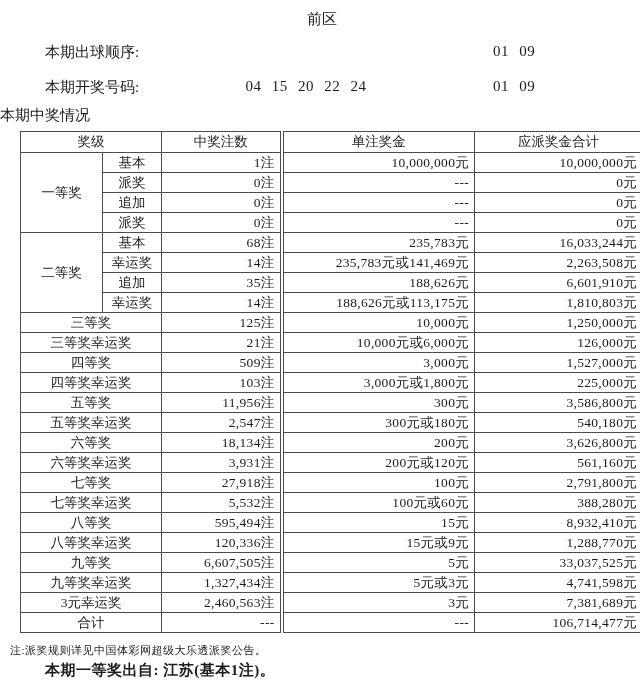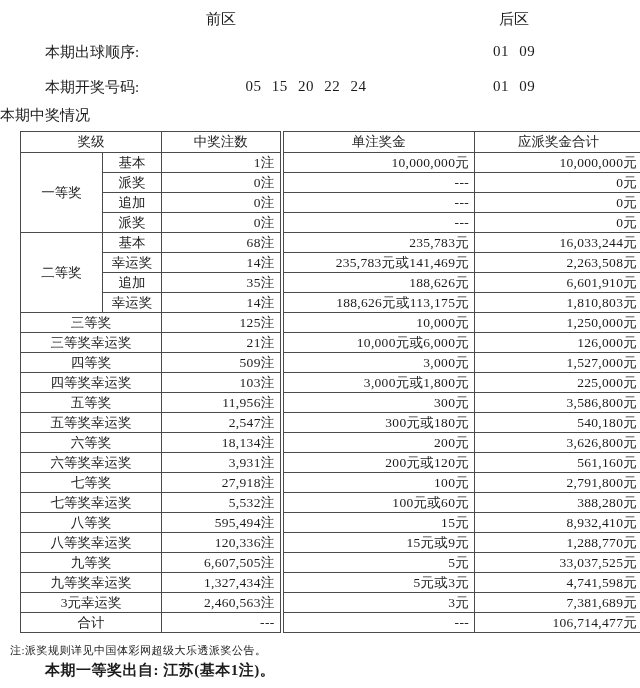--- a/index.html
+++ b/index.html
@@ -7,21 +7,21 @@
     width: 640px; height: 688px;
     background: #ffffff;
     font-family: "Liberation Serif", "DejaVu Serif", serif;
     color: #1c1c1c;
     overflow: hidden;
   }
   .page { position: relative; width: 640px; height: 688px; }
 
   
   .zone-label { position: absolute; top: 10px; font-size: 15px; }
-  .front-zone { left: 206px; width: 200px; text-align: left; }
+  .front-zone { left: 222px; width: 200px; text-align: center; }
   .back-zone  { left: 434px; width: 160px; text-align: center; }
 
   .row-label { position: absolute; left: 45px; font-size: 15px; }
   .nums { position: absolute; font-size: 15px; word-spacing: 6px; letter-spacing: 0.5px; }
   .front-nums { left: 206px; width: 200px; text-align: center; }
   .back-nums  { left: 434px; width: 160px; text-align: center; }
   .r1 { top: 43px; }
   .r2 { top: 78px; text-align: center; }
 
   .table-title {
@@ -56,27 +56,26 @@
     position: absolute; left: 45px; top: 661px;
     font-size: 15px; font-weight: bold; letter-spacing: 0.5px;
   }
 </style>
 </head>
 <body>
 
 <div class="page">
 
   <div class="zone-label front-zone">前区</div>
-  <div class="zone-label back-zone">后区</div>
 
   <div class="row-label r1">本期出球顺序:</div>
   <div class="nums back-nums r1">01 09</div>
 
   <div class="row-label r2">本期开奖号码:</div>
-  <div class="nums front-nums r2">05 15 20 22 24</div>
+  <div class="nums front-nums r2">04 15 20 22 24</div>
   <div class="nums back-nums r2">01 09</div>
 
   <div class="table-title">本期中奖情况</div>
 
   <table class="prize">
     <colgroup>
       <col style="width:82px">
         <col style="width:59px">
         <col style="width:120px">
         <col style="width:193px">

